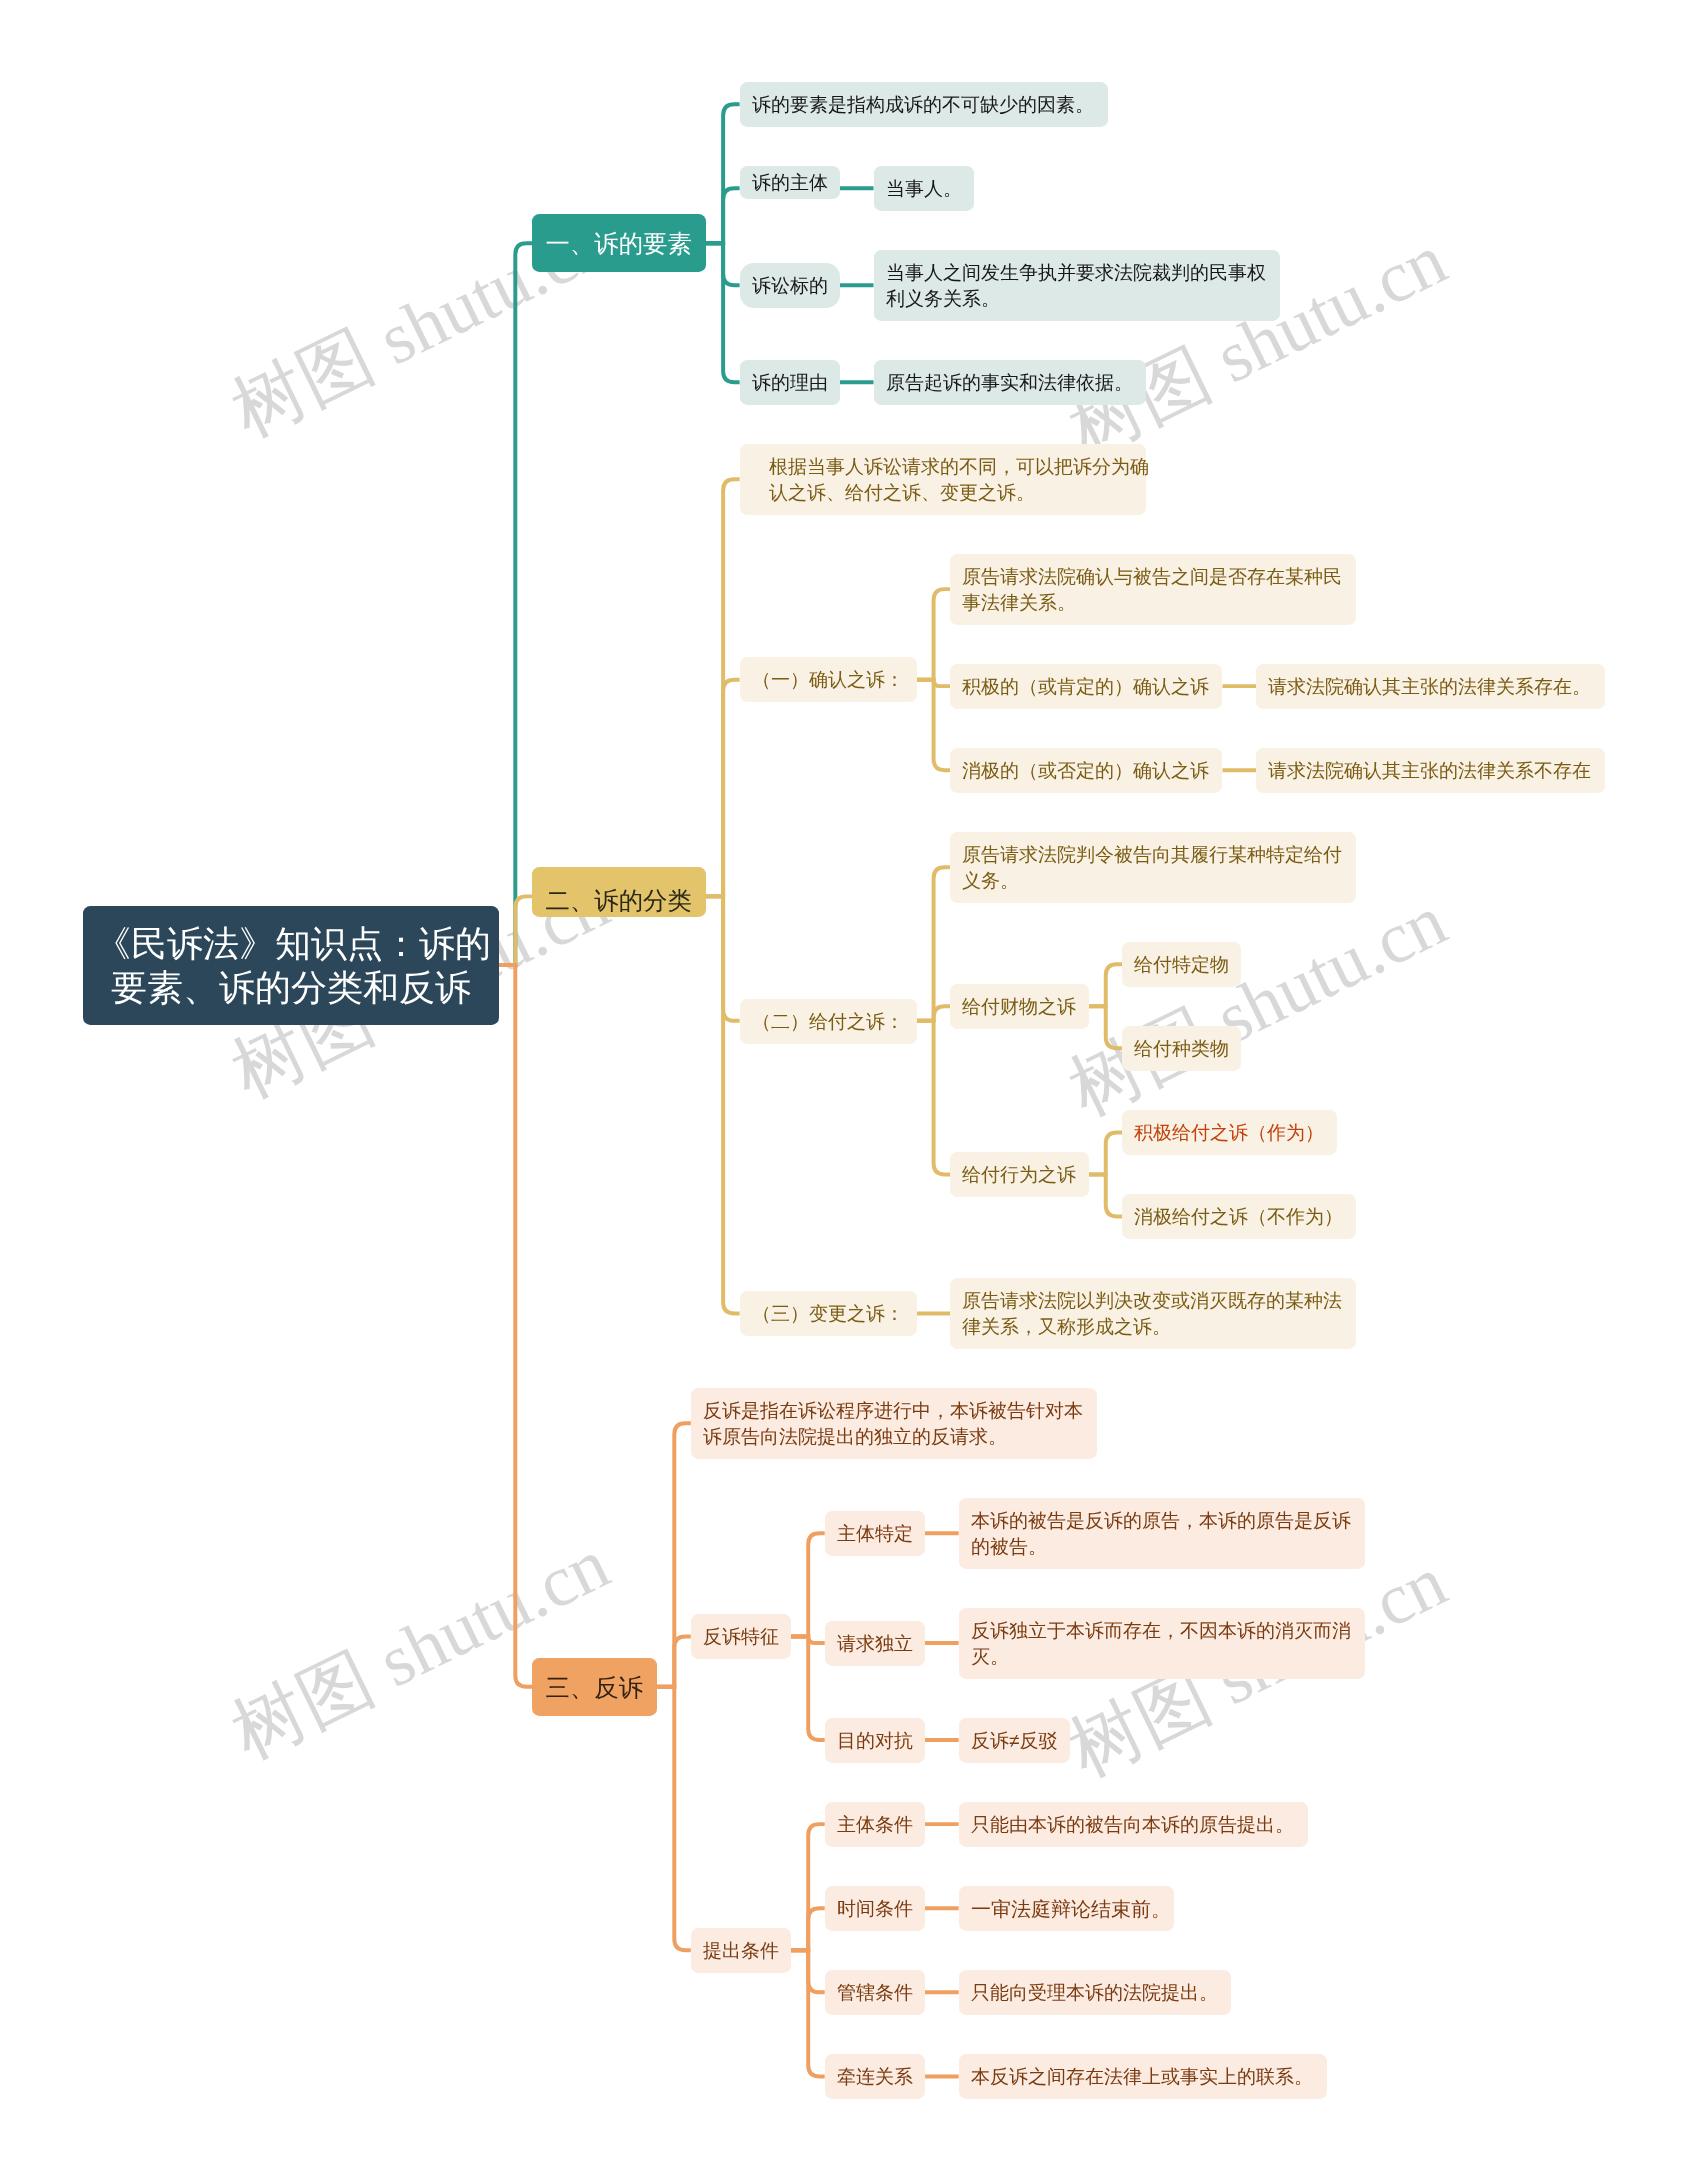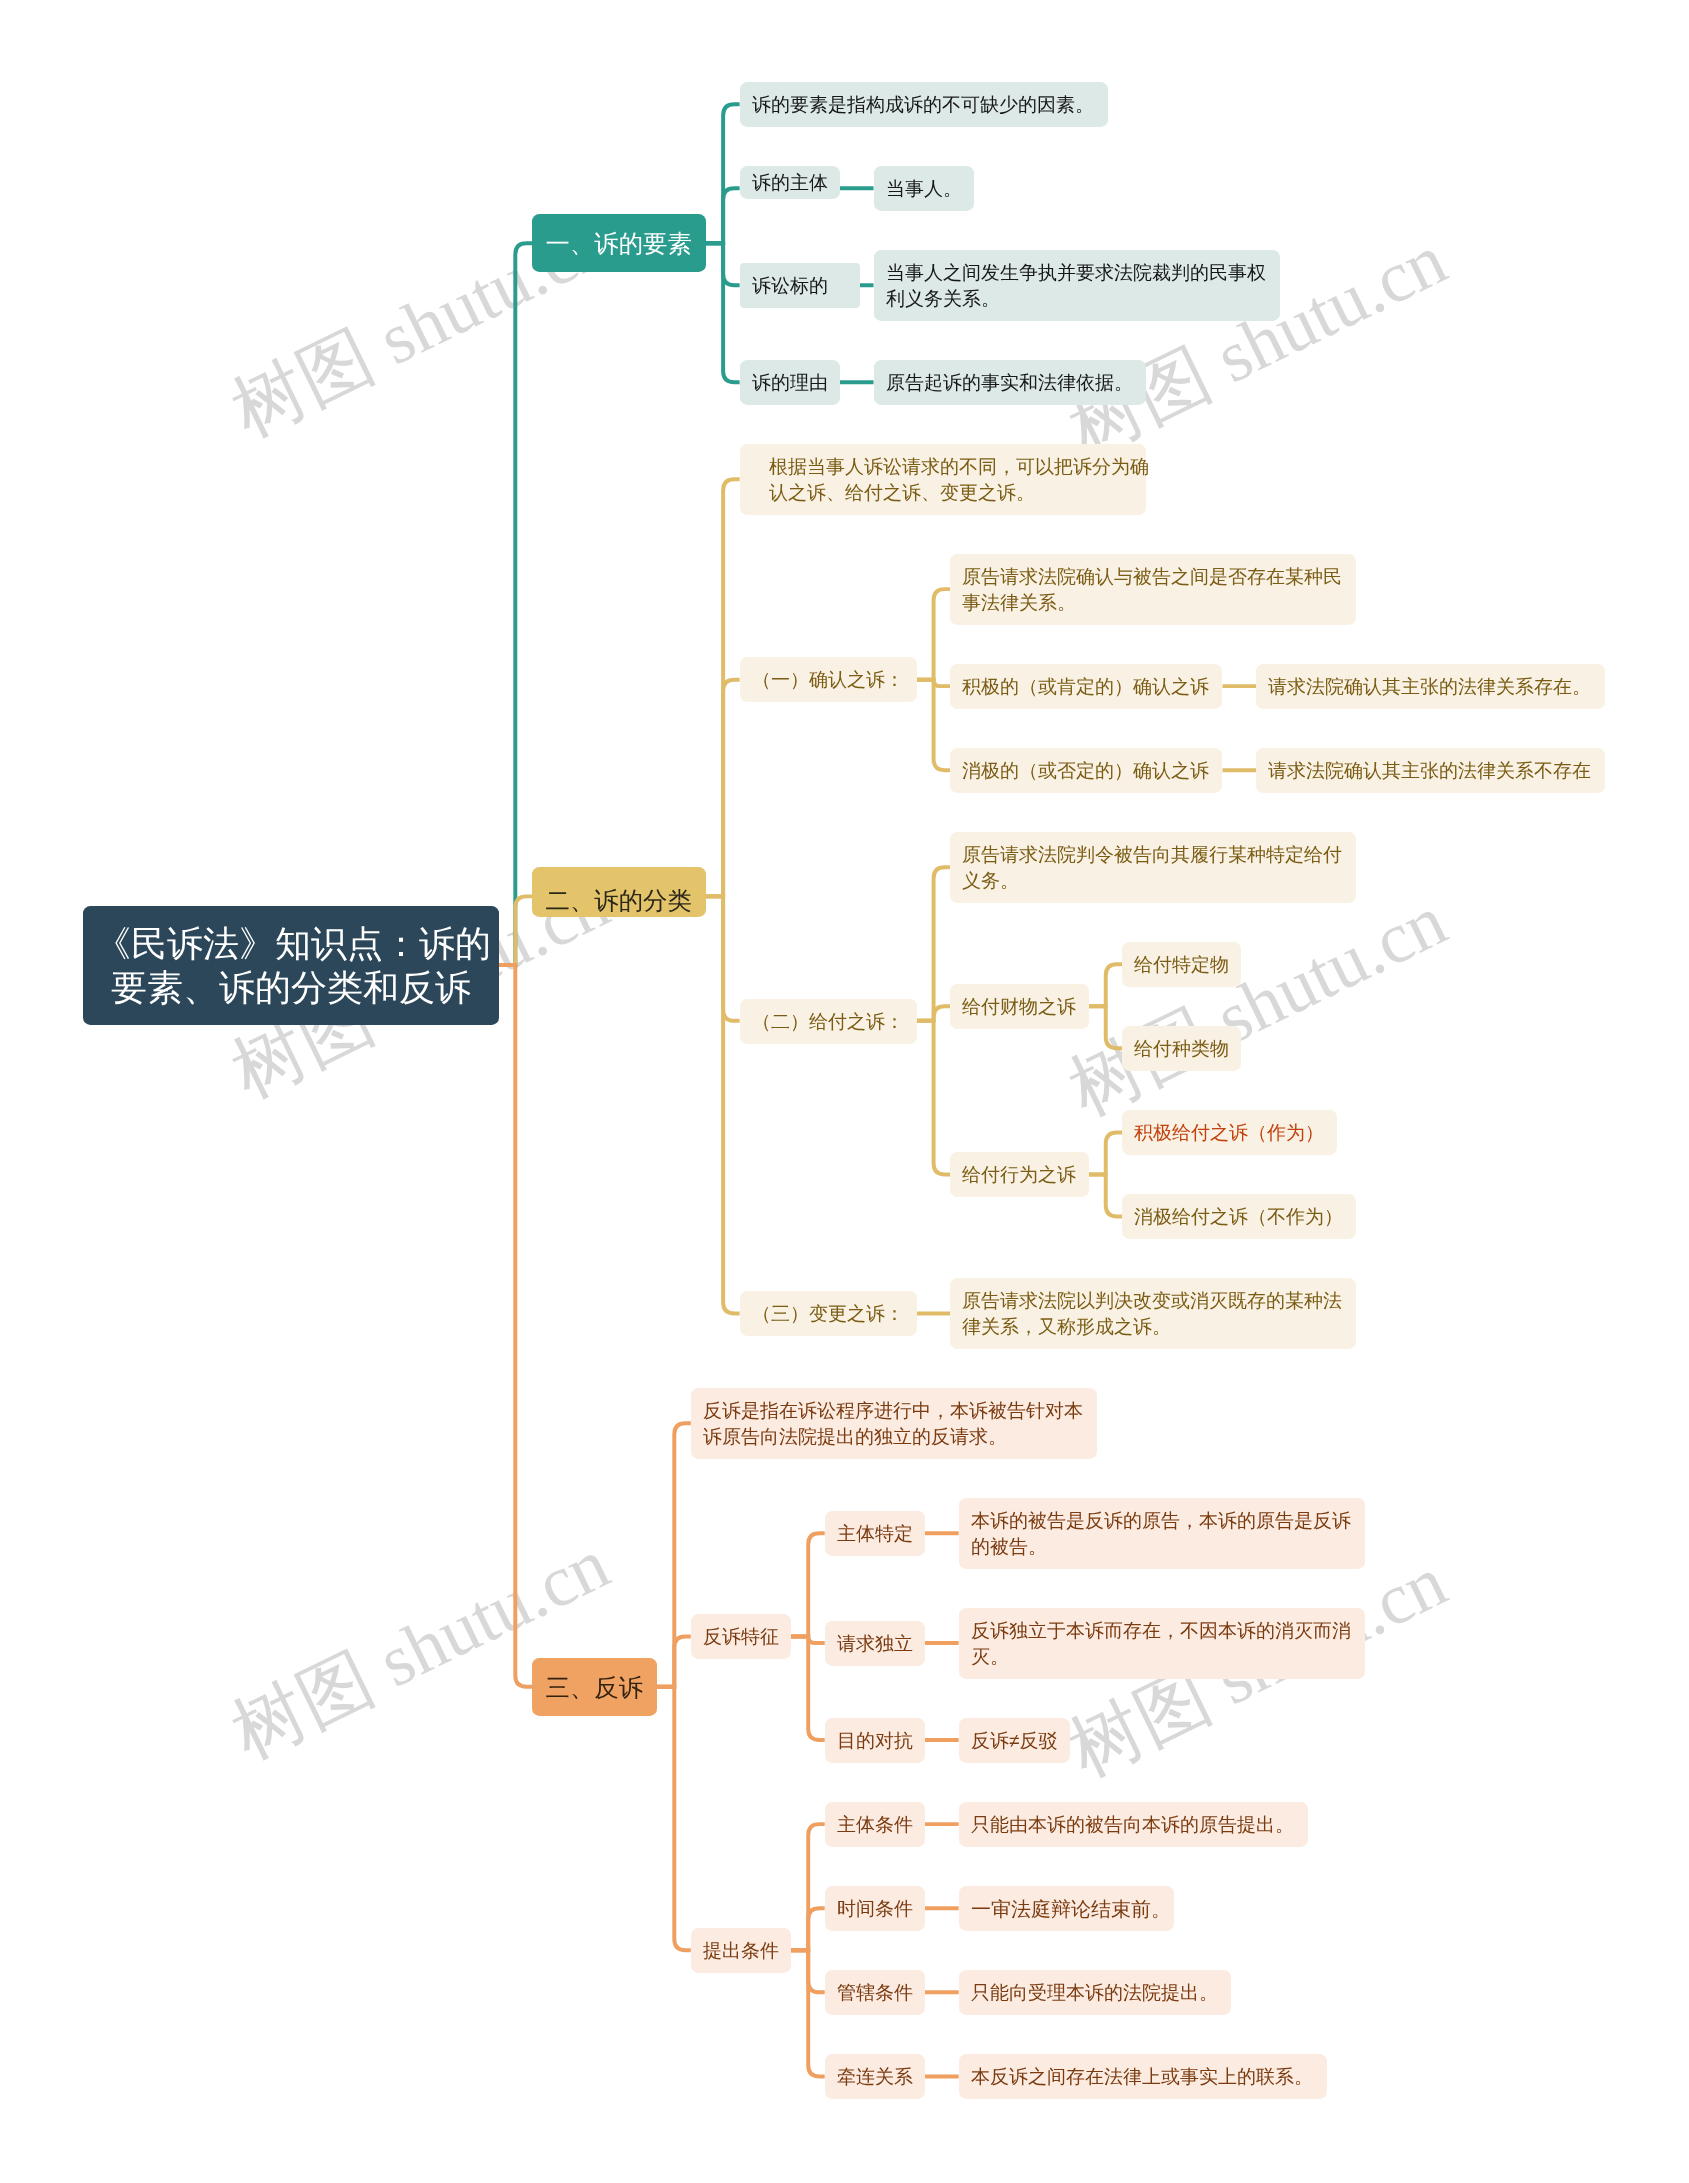--- a/index.html
+++ b/index.html
@@ -101,21 +101,21 @@
       </div>
       <div class="node lv2" style="left: 740px; top: 82px; width: 368px; height: 45px; background: rgb(220, 233, 230); color: rgb(23, 23, 26); border-radius: 7.3px; padding: 0px 12px; font-size: 19px; line-height: 26px; letter-spacing: 0px;">
         <span class="txt">诉的要素是指构成诉的不可缺少的因素。</span>
       </div>
       <div class="node lv2" style="left: 740px; top: 166px; width: 100px; height: 33px; background: rgb(220, 233, 230); color: rgb(23, 23, 26); border-radius: 7.3px; padding: 0px 12px; font-size: 19px; line-height: 26px; letter-spacing: 0px;">
         <span class="txt">诉的主体</span>
       </div>
       <div class="node lv3" style="left: 874px; top: 166px; width: 100px; height: 45px; background: rgb(220, 233, 230); color: rgb(23, 23, 26); border-radius: 7.3px; padding: 0px 12px; font-size: 19px; line-height: 26px; letter-spacing: 0px;">
         <span class="txt">当事人。</span>
       </div>
-      <div class="node lv2" style="left: 740px; top: 263px; width: 120px; height: 45px; background: rgb(220, 233, 230); color: rgb(23, 23, 26); border-radius: 4px; padding: 0px 12px; font-size: 19px; line-height: 26px; letter-spacing: 0px;">
+      <div class="node lv2" style="left: 740px; top: 263px; width: 100px; height: 45px; background: rgb(220, 233, 230); color: rgb(23, 23, 26); border-radius: 14px; padding: 0px 12px; font-size: 19px; line-height: 26px; letter-spacing: 0px;">
         <span class="txt">诉讼标的</span>
       </div>
       <div class="node lv3" style="left: 874px; top: 250px; width: 406px; height: 71px; background: rgb(220, 233, 230); color: rgb(23, 23, 26); border-radius: 7.3px; padding: 0px 12px; font-size: 19px; line-height: 26px; letter-spacing: 0px;">
         <span class="txt">当事人之间发生争执并要求法院裁判的民事权
 利义务关系。</span>
       </div>
       <div class="node lv2" style="left: 740px; top: 360px; width: 100px; height: 45px; background: rgb(220, 233, 230); color: rgb(23, 23, 26); border-radius: 7.3px; padding: 0px 12px; font-size: 19px; line-height: 26px; letter-spacing: 0px;">
         <span class="txt">诉的理由</span>
       </div>
       <div class="node lv3" style="left: 874px; top: 360px; width: 272px; height: 45px; background: rgb(220, 233, 230); color: rgb(23, 23, 26); border-radius: 7.3px; padding: 0px 12px; font-size: 19px; line-height: 26px; letter-spacing: 0px;">

